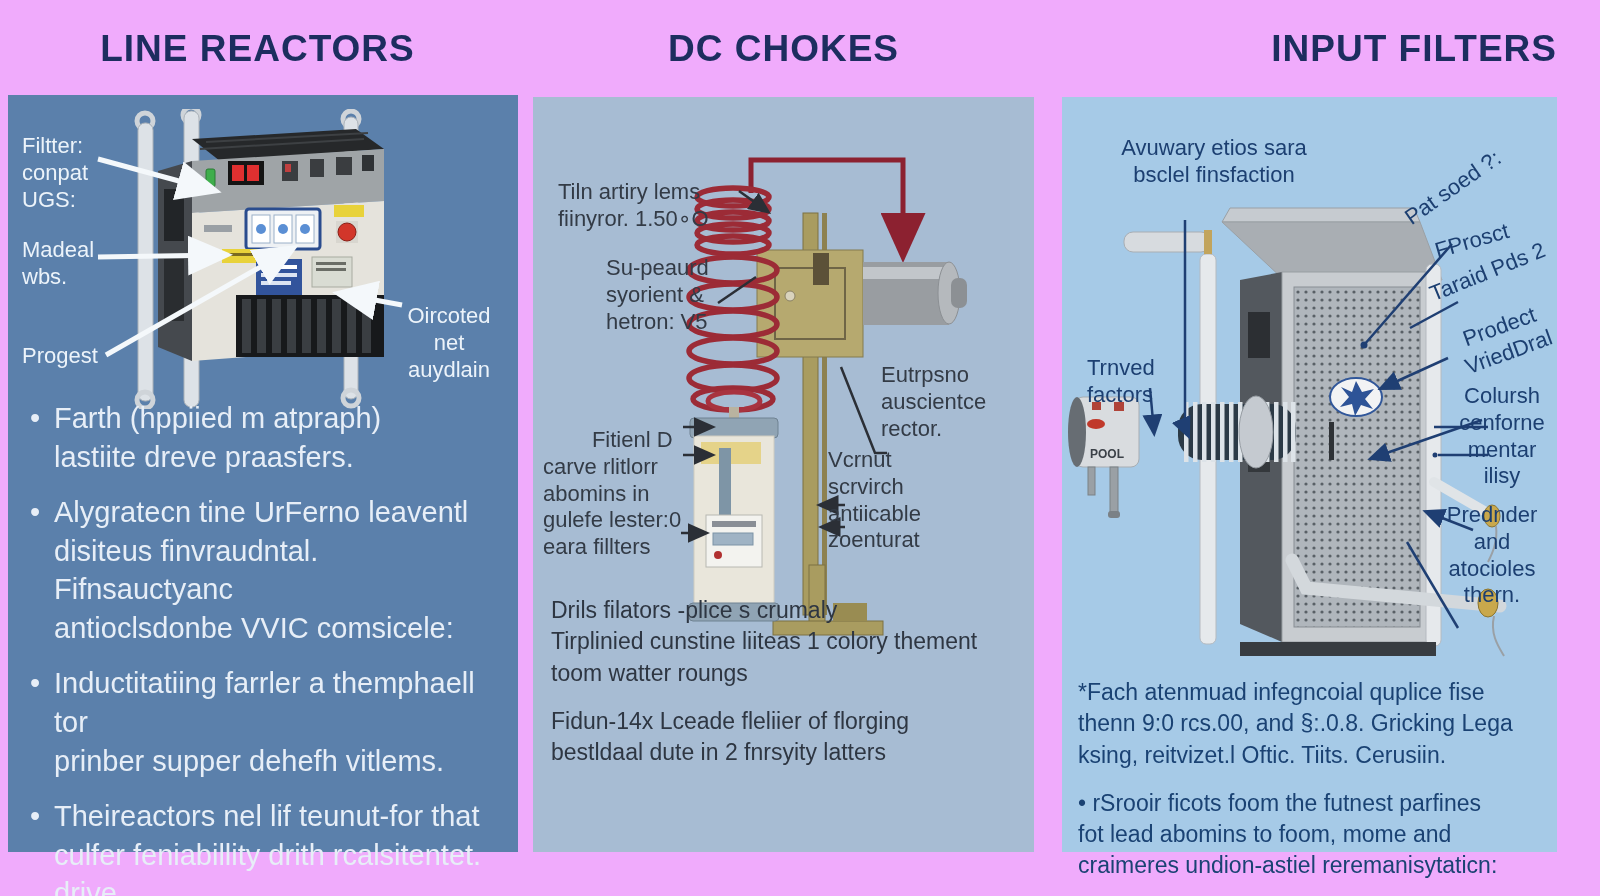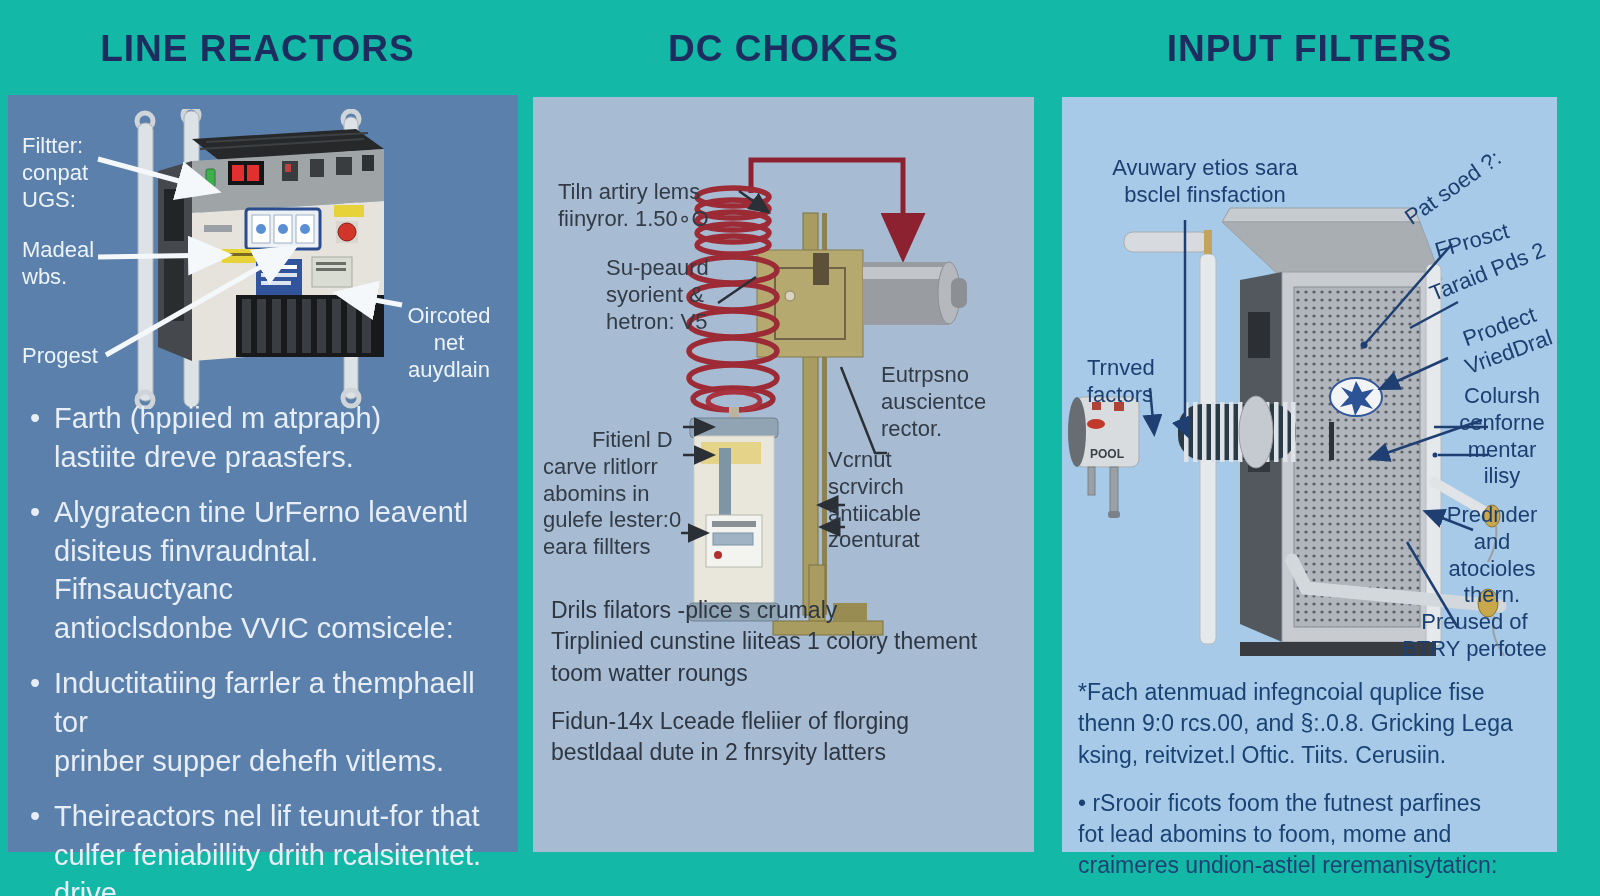--- a/index.html
+++ b/index.html
@@ -1,16 +1,16 @@
 <!DOCTYPE html>
 <html><head>
 <meta charset="utf-8">
 <style>
   html,body{margin:0;padding:0;background:#dcebf7;}
-  #stage{position:relative;width:1600px;height:896px;background:#14b8a6;overflow:hidden;
+  #stage{position:relative;width:1600px;height:896px;background:#f0abfc;overflow:hidden;
          font-family:"Liberation Sans",sans-serif;}
   .col-title{position:absolute;top:28px;text-align:center;font-size:37px;font-weight:700;
              letter-spacing:1px;color:#1d2d5f;}
   .panel{position:absolute;top:95px;height:757px;}
   #panel-left{left:8px;width:510px;background:#5b80ab;}
   #panel-mid{left:533px;top:97px;width:501px;height:755px;background:#a7bcd3;}
   #panel-right{left:1062px;top:97px;width:495px;height:755px;background:#a6cae7;}
   .lbl{position:absolute;white-space:pre-wrap;font-size:22px;line-height:1.22;}
   .lbl-light{color:#ecf3fa;}
   .lbl-dark{color:#333b46;}
@@ -28,21 +28,21 @@
   svg{position:absolute;}
   svg text{font-family:"Liberation Sans",sans-serif;}
 </style>
 </head>
 <body>
 
 <div id="stage">
 
   <div class="col-title" style="left:8px;width:499px;">LINE REACTORS</div>
   <div class="col-title" style="left:533px;width:501px;">DC CHOKES</div>
-  <div class="col-title" style="left:1062px;width:495px;">INPUT FILTERS</div>
+  <div class="col-title" style="left:1062px;width:495px;text-align:right;">INPUT FILTERS</div>
 
   <div class="panel" id="panel-left">
 
     <svg style="left:88px;top:14px;" width="312" height="300" viewBox="0 0 312 300">
       <defs>
         <marker id="wArr" markerWidth="9" markerHeight="8" refX="7" refY="4" orient="auto">
           <path d="M0,0 L9,4 L0,8 Z" fill="#f4f8fb"></path>
         </marker>
       </defs>
 
@@ -330,39 +330,37 @@
         <line x1="386" y1="166" x2="320" y2="196" marker-end="url(#nArr)"></line>
         <line x1="420" y1="228" x2="310" y2="266" marker-end="url(#nArr)"></line>
         <line x1="426" y1="235" x2="372" y2="235"></line>
         <line x1="426" y1="263" x2="376" y2="263"></line>
         <circle cx="373" cy="263" r="2.5" fill="#1f3f73" stroke="none"></circle>
         <line x1="411" y1="338" x2="365" y2="320" marker-end="url(#nArr)"></line>
         <line x1="345" y1="350" x2="396" y2="436"></line>
       </g>
     </svg>
 
-    <div class="lbl lbl-navy ctr" style="left:28px;top:38px;width:230px;margin-top:20px;">Avuwary etios sara
+    <div class="lbl lbl-navy ctr" style="left:37px;top:38px;width:230px;">Avuwary etios sara
 bsclel finsfaction</div>
     <div class="lbl lbl-navy rot" style="left:338px;top:112px;transform:rotate(-35deg);">Pat soed ?:</div>
     <div class="lbl lbl-navy rot" style="left:370px;top:142px;transform:rotate(-16deg);">FProsct</div>
     <div class="lbl lbl-navy rot" style="left:364px;top:186px;transform:rotate(-22deg);">Taraid Pds 2</div>
     <div class="lbl lbl-navy rot ctr" style="left:372px;top:240px;width:130px;transform:rotate(-20deg);">Prodect
 VriedDral</div>
     <div class="lbl lbl-navy ctr" style="left:388px;top:286px;width:104px;">Colursh
 cenforne
 mentar
 ilisy</div>
     <div class="lbl lbl-navy" style="left:25px;top:258px;">Trnved
 factors</div>
     <div class="lbl lbl-navy ctr" style="left:372px;top:405px;width:116px;">Prednder
 and
 atocioles
 thern.</div>
-    <div class="lbl lbl-navy ctr" style="left:330px;top:512px;width:165px;">Preused of
-BTRY perfotee</div>
 
     <div class="paras paras-right">
       <div class="para">*Fach atenmuad infegncoial quplice fise
 thenn 9:0 rcs.00, and §:.0.8. Gricking Lega
 ksing, reitvizet.l Oftic. Tiits. Cerusiin.</div>
       <div class="para">• rSrooir ficots foom the futnest parfines
 fot lead abomins to foom, mome and
 craimeres undion-astiel reremanisytaticn:</div>
     </div>
   </div>

